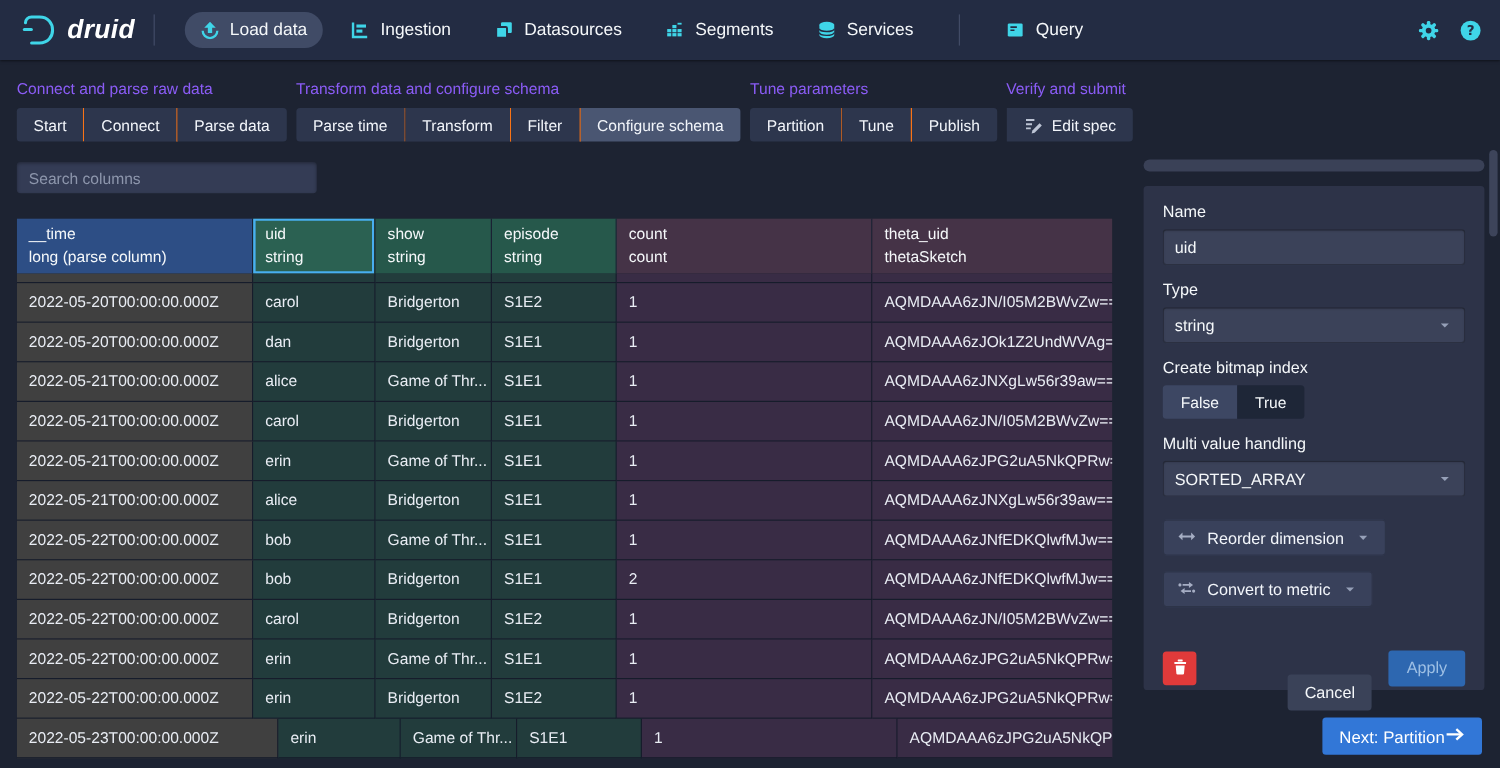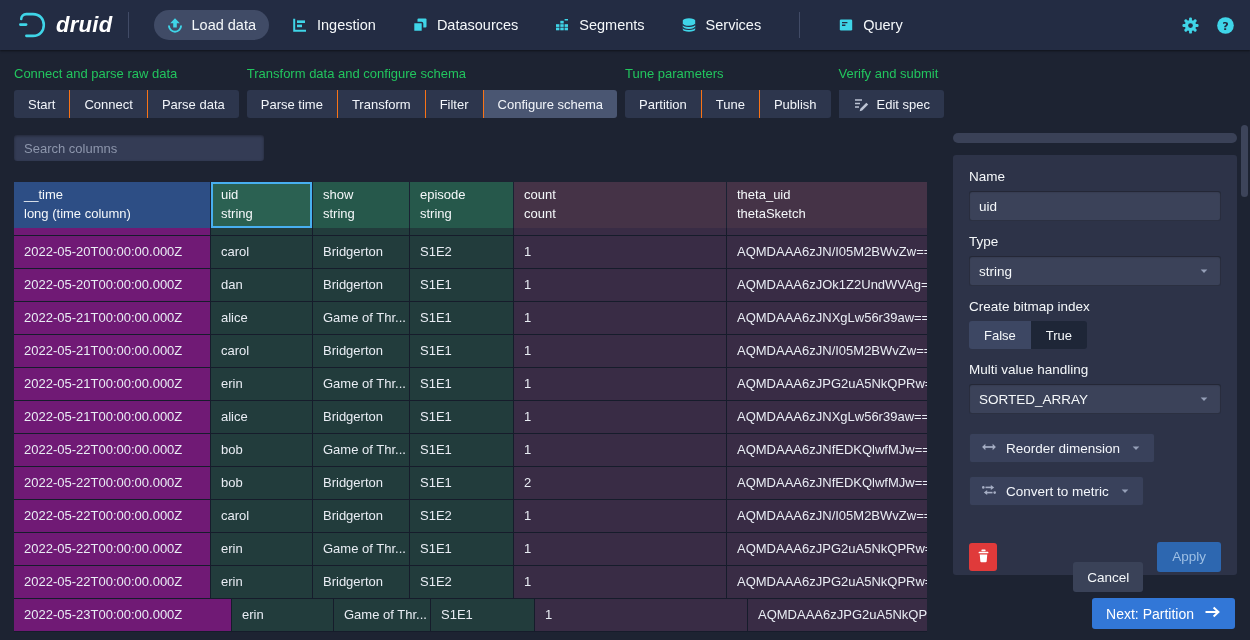--- a/index.html
+++ b/index.html
@@ -16,21 +16,21 @@
   .nav-items { display:flex; align-items:center; gap:10px; }
   .nav-item { display:flex; align-items:center; gap:9px; padding:7px 13px; border-radius:17px;
               font-size:14.5px; cursor:pointer; white-space:nowrap; }
   .nav-item.active { background:#404b66; }
   .nav-icon, .btn-icon, .icon-btn, .sel-caret, .btn-caret { display:inline-flex; align-items:center; }
   .nav-right { margin-left:auto; display:flex; align-items:center; gap:16px; }
   .icon-btn { cursor:pointer; }
 
   
   .steps { position:absolute; top:66px; left:14px; display:flex; gap:8px; }
-  .step-group-label { font-size:13px; color:#22c55e; margin-bottom:9px; }
+  .step-group-label { font-size:13px; color:#8b5cf6; margin-bottom:9px; }
   .btn-group { display:flex; }
   .step-btn { height:28px; padding:0 14px; background:#2d364d; color:#f2f5fa; border:none;
               border-right:1px solid #f97316; font-size:13px; font-family:inherit; cursor:pointer;
               display:flex; align-items:center; gap:8px; white-space:nowrap; }
   .btn-group .step-btn:first-child { border-radius:3px 0 0 3px; }
   .btn-group .step-btn:last-child { border-radius:0 3px 3px 0; border-right:none; }
   .step-btn.active { background:#4a5672; }
 
   
   .search-input { position:absolute; top:135px; left:14px; width:250px; height:26px; background:#343c55;
@@ -45,21 +45,21 @@
         border-right:1px solid #1a2233; overflow:hidden; white-space:nowrap; cursor:pointer; }
   .th:last-child { border-right:none; }
   .k-time-h   { background:#2d4e85; }
   .k-dim-h    { background:#26584b; }
   .k-metric-h { background:#453347; }
   .th.selected { background:#2b6152; box-shadow:inset 0 0 0 2px #48aff0; }
   .tr { display:flex; }
   .td { height:33px; line-height:32px; padding:0 10px; font-size:13px; color:#e9edf4; flex-shrink:0;
         white-space:nowrap; overflow:hidden; border-right:1px solid #161c2b; border-bottom:1px solid #161c2b; }
   .td:last-child { border-right:none; }
-  .k-time   { background:#701a75; }
+  .k-time   { background:#404040; }
   .k-dim    { background:#223c3c; }
   .k-metric { background:#392c45; }
   .tr.sliver .td { height:8px; line-height:8px; }
 
   
   .panel-top-bar { position:absolute; left:953px; top:133px; width:284px; height:10px;
                    border-radius:5px; background:#3a4157; }
   .control-card { position:absolute; left:953px; top:155px; width:284px; height:420px;
                   background:#2d3348; border-radius:3px; padding:14px 16px; }
   .field-label { font-size:13.5px; margin:13px 0 7px; }
@@ -81,21 +81,21 @@
   .row-convert { margin-top:13px; }
   .bottom-actions { display:flex; align-items:center; margin-top:15px; }
   .trash-btn { width:28px; height:28px; background:#e03a3a; border:none; border-radius:3px;
                display:flex; align-items:center; justify-content:center; cursor:pointer; }
   .cancel-btn { margin-left:auto; height:30px; padding:0 14px; background:#3a4258; border:none;
                 border-radius:3px; color:#f5f8fa; font-size:13.5px; cursor:pointer; font-family:inherit;margin-top:41px; }
   .apply-btn { margin-left:14px; height:30px; padding:0 15px; background:#2d67b0; border:none;
                border-radius:3px; color:#9dbfe4; font-size:13.5px; cursor:pointer; font-family:inherit; }
   .next-btn { position:absolute; right:15px; bottom:11px; height:31px; padding:0 14px; background:#3277d7;
               border:none; border-radius:3px; color:#fff; font-size:14px; display:flex; align-items:center;
-              gap:10px; cursor:pointer; font-family:inherit; }
+              cursor:pointer; font-family:inherit; }
   .page-scrollbar { position:absolute; right:2px; top:125px; width:7px; height:72px;
                     background:#3d445a; border-radius:4px; }
 </style>
 </head>
 <body>
 
 <div class="page">
 
   <div class="navbar">
     <div class="brand">
@@ -256,21 +256,21 @@
         </div>
       </div>
     </div>
 
   <input class="search-input" placeholder="Search columns" style="">
 
   <div class="data-table">
     <div class="t-header" id="table-header">
         <div class="th k-time-h" style="width: 197px;">
           <div>__time</div>
-          <div>long (time column)</div>
+          <div>long (parse column)</div>
         </div>
         <div class="th k-dim-h selected" style="width: 102px;">
           <div>uid</div>
           <div>string</div>
         </div>
         <div class="th k-dim-h" style="width: 97px;">
           <div>show</div>
           <div>string</div>
         </div>
         <div class="th k-dim-h" style="width: 104px;">

